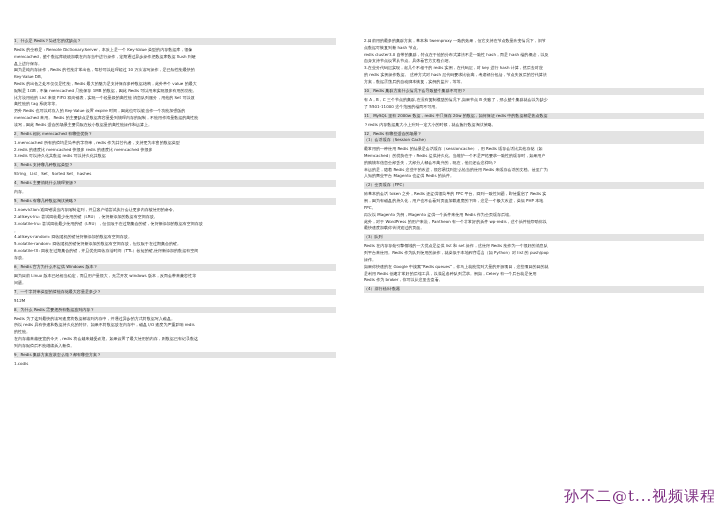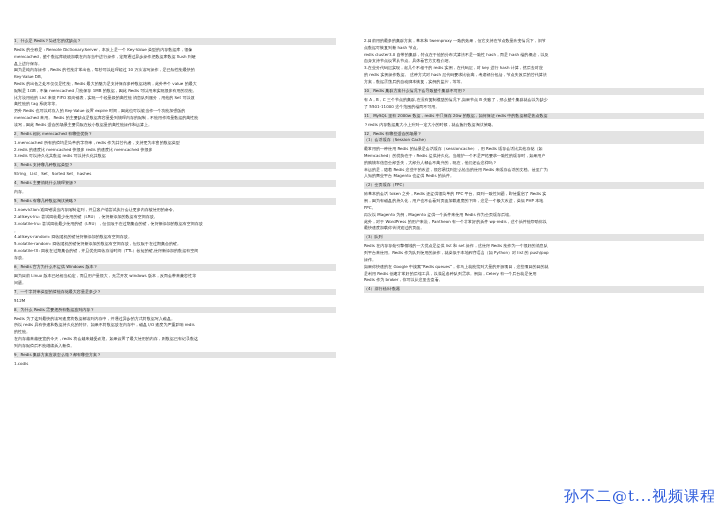--- a/index.html
+++ b/index.html
@@ -55,21 +55,21 @@
   .para.q {
     color: #1f1f1f;
   }
   .gap-s  { height: 2.2px; }
   .watermark {
     position: absolute;
     right: 6px;
     bottom: 2px;
     font-size: 15px;
     line-height: 17px;
-    color: #1d4ed8;
+    color: #701a75;
     font-family: "DejaVu Serif", "Liberation Serif", serif;
     letter-spacing: 1px;
     white-space: nowrap;
     opacity: 0.92;
     margin-top: 32px;
   }
   .watermark .clip {
     display: inline-block;
     overflow: hidden;
     max-width: 150px;

